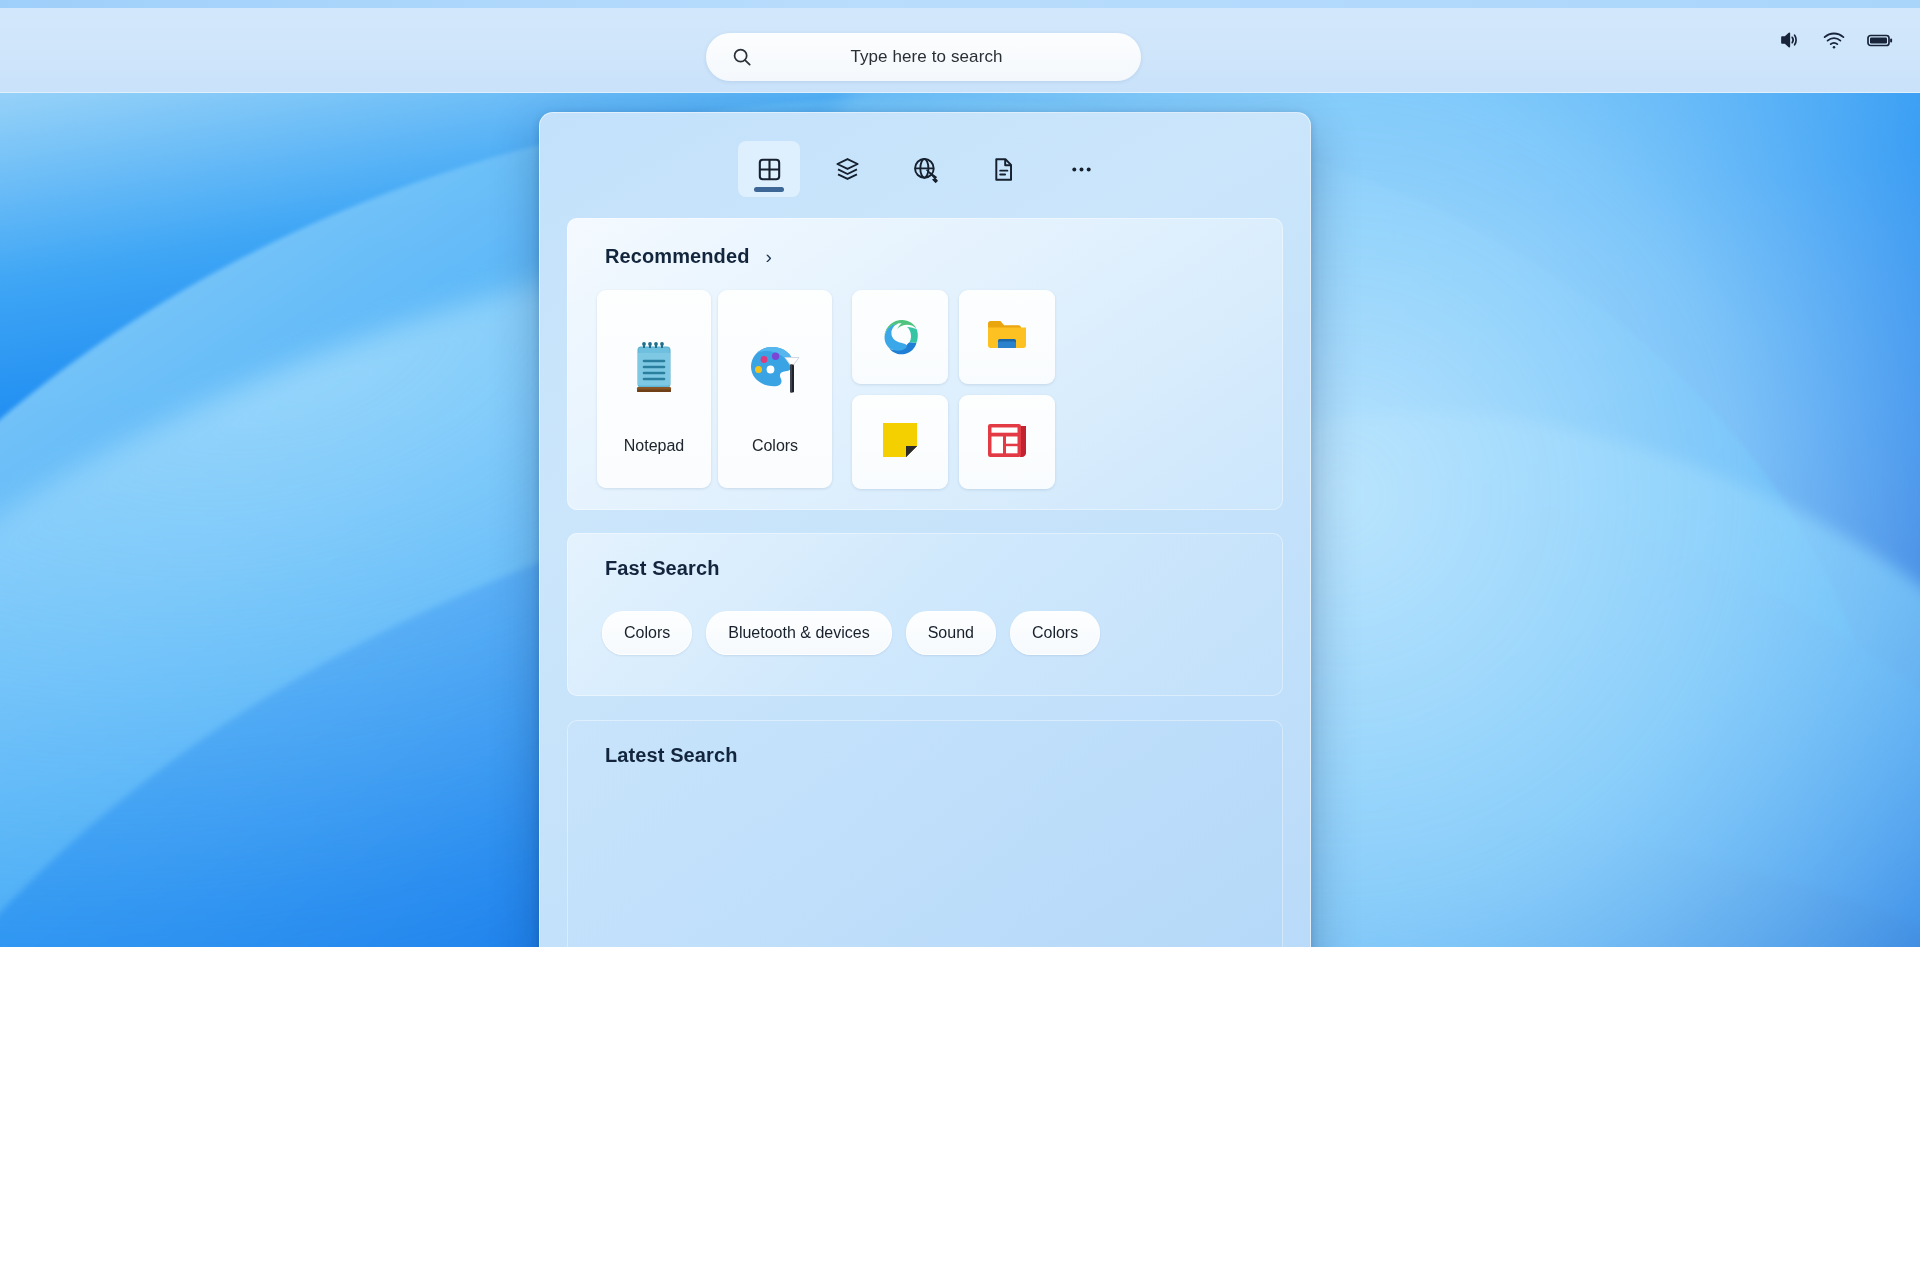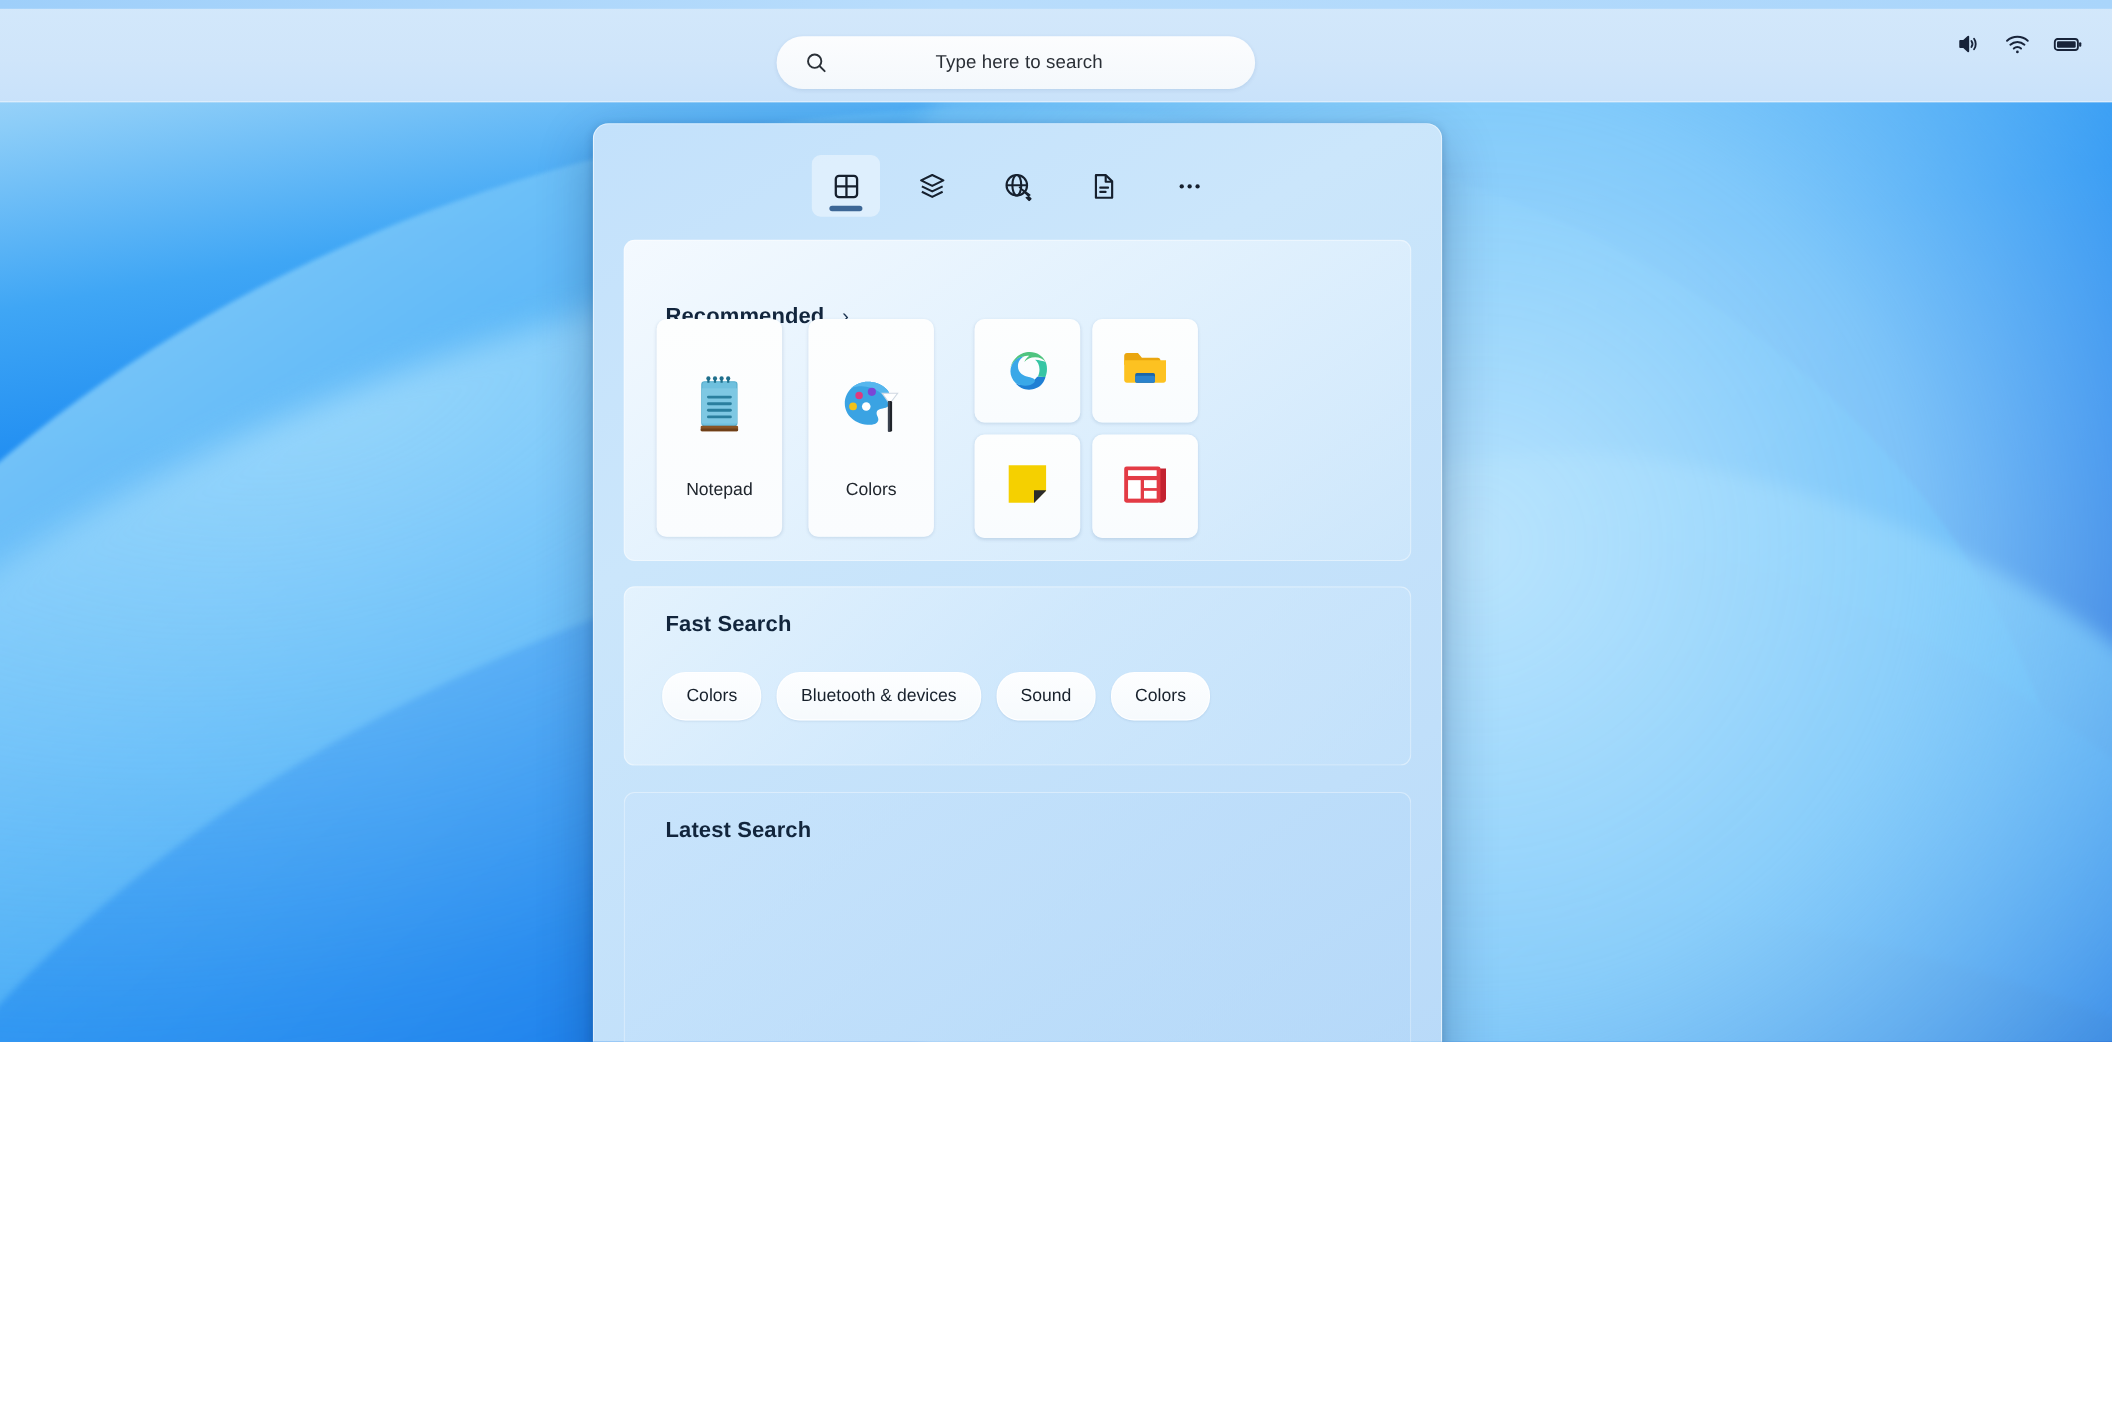--- a/index.html
+++ b/index.html
@@ -212,31 +212,31 @@
   #card-latest      { top: 607px; height: 295px; background: linear-gradient(140deg, rgba(201,228,252,.62) 0%, rgba(186,220,250,.55) 55%, rgba(175,214,249,.50) 100%); }
 
   .card-title {
     position: absolute;
     left: 38px;
     font-size: 20px;
     font-weight: 700;
     color: #12253c;
     letter-spacing: .1px;
   }
-  #rec-title { top: 27px; display: flex; align-items: center; gap: 16px; margin-top: 32px; }
+  #rec-title { top: 27px; display: flex; align-items: center; gap: 16px; }
   #rec-title .chev { font-weight: 400; font-size: 19px; color: #1b3350; }
   #fast-title   { top: 24px; }
   #latest-title { top: 24px; }
 
   .rec-grid {
     position: absolute;
     left: 30px;
     top: 72px;
     display: flex;
-    gap: 24px;
+    gap: 7px;
   }
   .tile-big {
     width: 114px;
     height: 198px;
     border-radius: 9px;
     background: linear-gradient(180deg, #fdfefe 0%, #fafcfe 100%);
     box-shadow: 0 1px 3px rgba(20,60,110,.13);
     display: flex;
     flex-direction: column;
     align-items: center;

